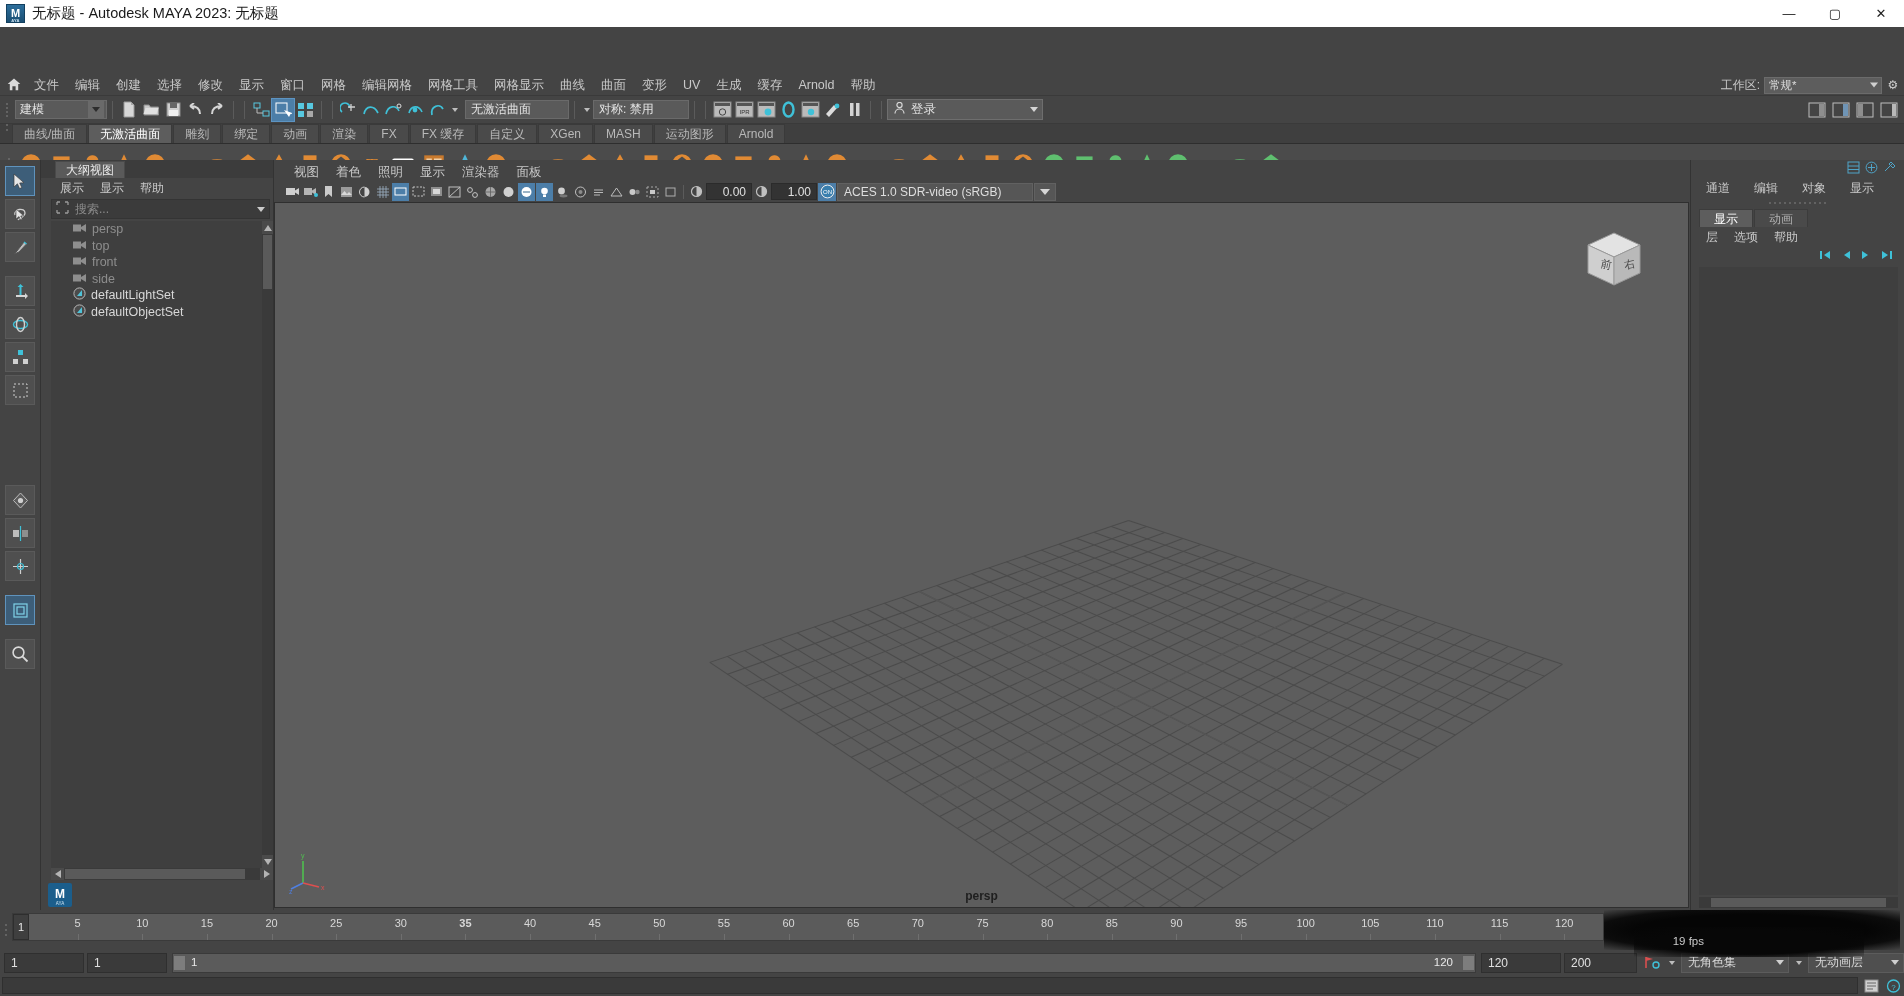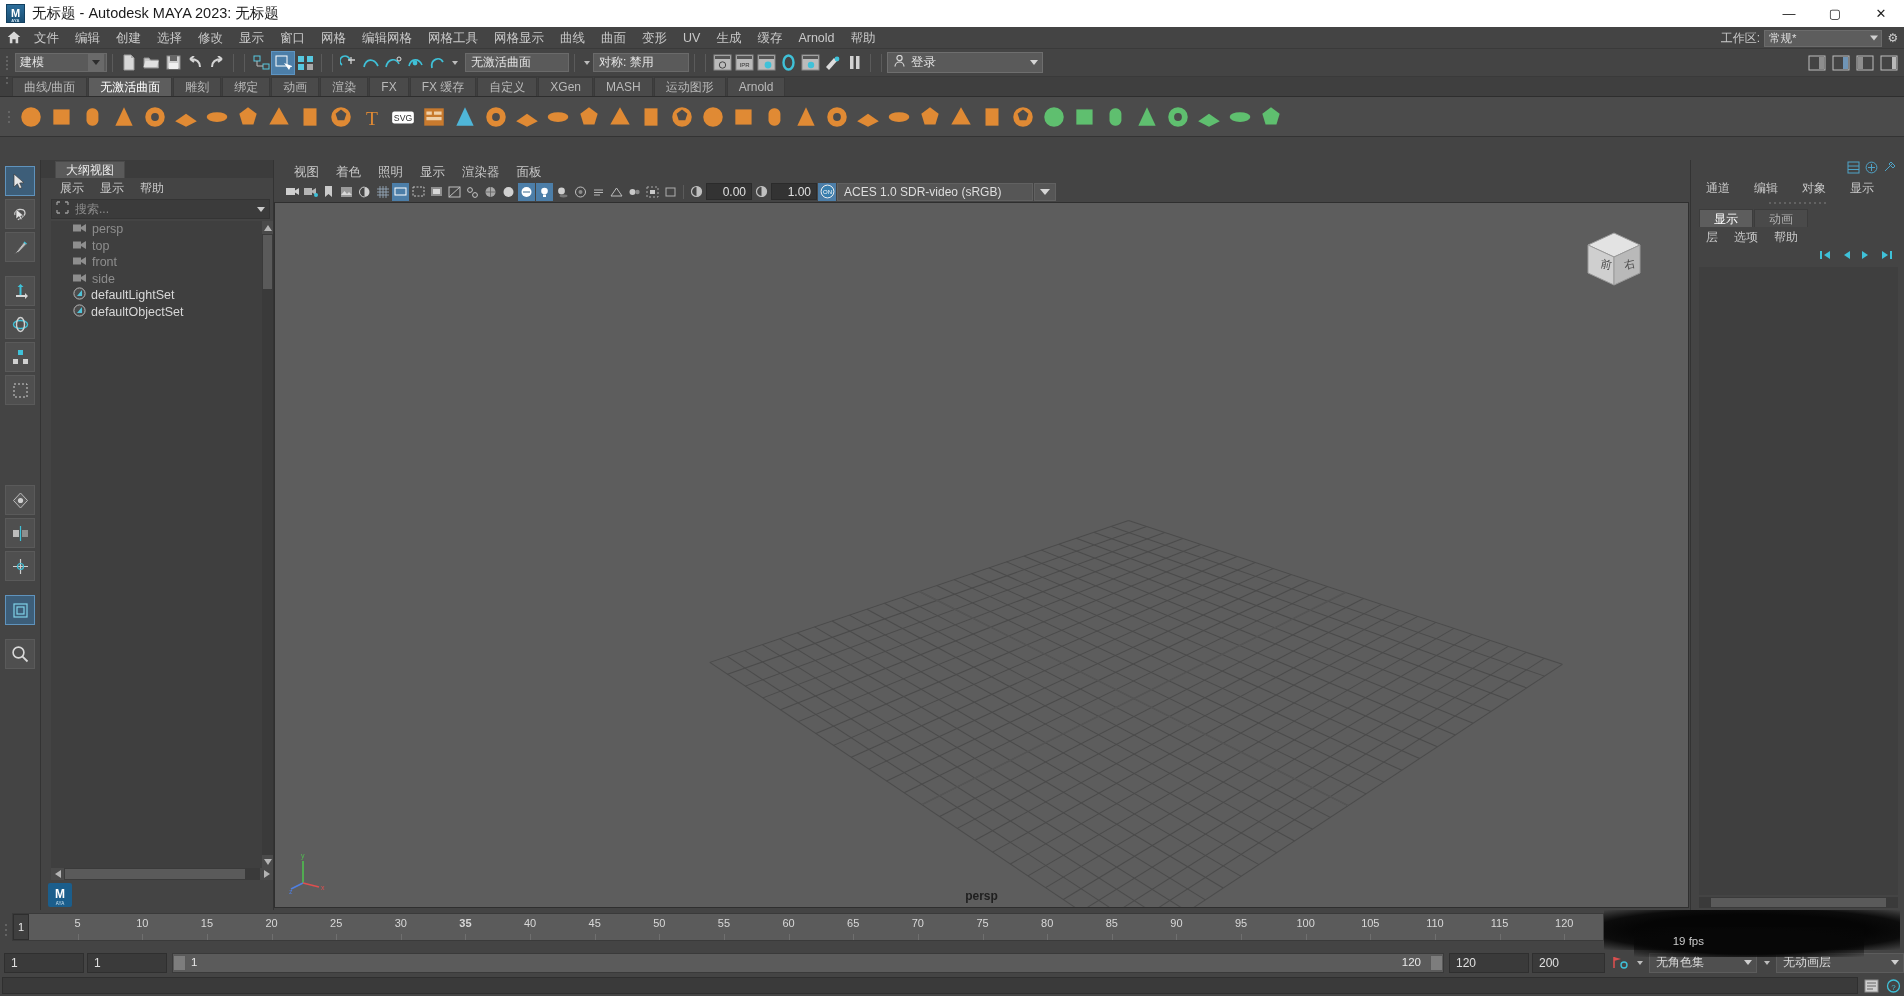--- a/index.html
+++ b/index.html
@@ -33,21 +33,21 @@
   .titlebar .ttxt { font-size: 14.5px; color: #1a1a1a; }
   .winbtns { position: absolute; right: 0; top: 0; height: 27px; display: flex; }
   .winbtn {
     width: 46px; height: 27px; display: flex; align-items: center; justify-content: center;
     color: #222; font-size: 13px;
   }
 
   
   .menubar {
     height: 22px; background: #444444; display: flex; align-items: center;
-    padding-left: 2px; border-bottom: 1px solid #3a3a3a; position: relative;
+    padding-left: 2px; border-bottom: 1px solid #3a3a3a; position: relative; margin-top: 47px;
   }
   .menubar .home {
     width: 24px; height: 20px; display: flex; align-items: center; justify-content: center;
   }
   .menu-item {
     padding: 0 8px; height: 20px; line-height: 20px; font-size: 12.5px; color: #c9c9c9;
     white-space: nowrap;
   }
   .workspace-area {
     position: absolute; right: 4px; top: 0; height: 22px;
@@ -1431,21 +1431,21 @@
           <path d="M3 3 l7 2 l-7 2 z" fill="#d84f4f"></path>
           <circle cx="13" cy="11" r="3" fill="none" stroke="#3fc1d8" stroke-width="1.4"></circle>
         </svg>
     </div>
     <div class="tinyarr"></div>
     <div class="combo" style="width:108px">
       <span>无角色集</span>
       <span class="arr"></span>
     </div>
     <div class="tinyarr"></div>
-    <div class="combo" style="width:128px">
+    <div class="combo" style="width:96px">
       <span>无动画层</span>
       <span class="arr"></span>
     </div>
     <div class="fps-black"></div>
     <div class="fps-text">19 fps</div>
   </div>
 
   <div class="cmdline">
     <div class="cmd-input"></div>
     <div class="tbtn">

